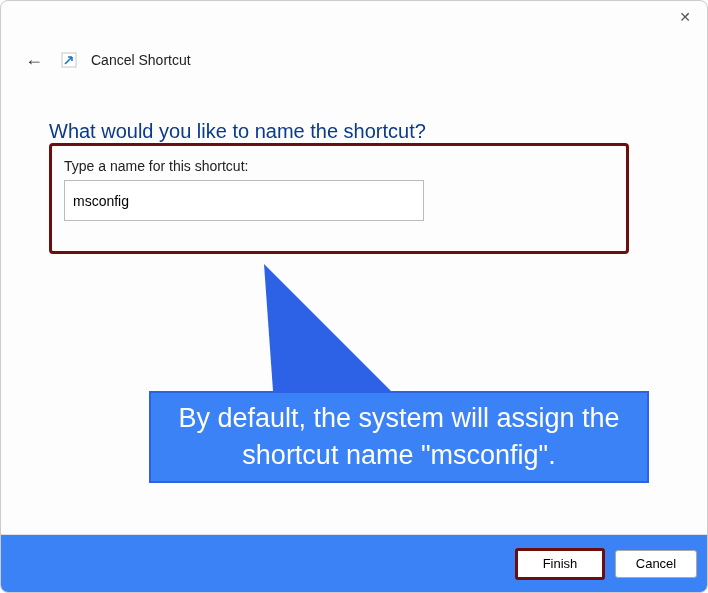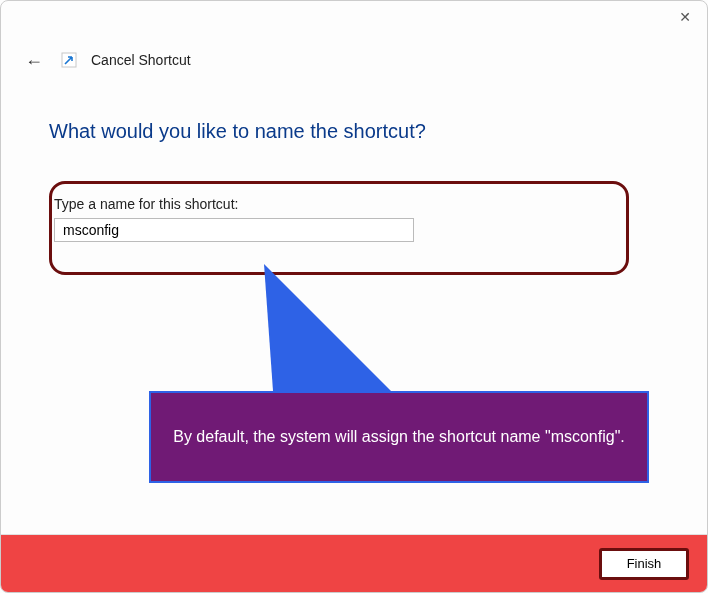--- a/index.html
+++ b/index.html
@@ -54,37 +54,36 @@
     font-size: 14px;
     color: #222;
   }
   .content {
     padding: 46px 48px 0 48px;
   }
   .question {
     color: #0a3a8a;
     font-size: 20px;
     font-weight: 400;
-    margin-bottom: 38px;
   }
   .input-section {
     border: 3px solid #6b0e0e;
-    border-radius: 16px;
-    padding: 12px 14px 30px 2px;
+    border-radius: 4px;
+    padding: 12px 14px 30px 12px;
     margin-bottom: 22px;
     width: 580px;
   }
   .input-label {
     font-size: 14px;
     color: #222;
     margin-bottom: 6px;
   }
   .name-input {
     width: 360px;
-    height: 24px;
+    height: 41px;
     border: 1px solid #bbb;
     padding: 0 8px;
     font-size: 14px;
     font-family: inherit;
     outline: none;
     background: #fff;
   }
   .hint {
     font-size: 14px;
     color: #222;
@@ -95,44 +94,44 @@
     left: 260px;
     top: 260px;
     pointer-events: none;
   }
   .callout {
     position: absolute;
     left: 148px;
     top: 390px;
     width: 500px;
     height: 92px;
-    background: #701a75;
+    background: #3b82f6;
     color: #fff;
-    font-size: 16px;
+    font-size: 27px;
     line-height: 1.35;
     text-align: center;
     display: flex;
-    align-items: center;
+    align-items: flex-end;
     justify-content: center;
     padding: 8px 18px;
     border: 2px solid #2e62e6;
     pointer-events: none;
   }
   .footer {
     position: absolute;
     bottom: 0;
     left: 0;
     right: 0;
     height: 58px;
     border-top: 1px solid #e0e0e0;
-    background: #ef4444;
+    background: #3b82f6;
     display: flex;
     justify-content: flex-end;
     align-items: center;
-    padding: 0 18px;
+    padding: 0 10px;
     gap: 10px;
   }
   .btn {
     min-width: 82px;
     height: 28px;
     border: 1px solid #aaa;
     background: #fff;
     border-radius: 3px;
     font-size: 13px;
     font-family: inherit;
@@ -178,13 +177,14 @@
 <svg class="callout-pointer" width="190" height="140">
   <polygon points="3,3 130,130 12,130" fill="#2e62e6"></polygon>
 </svg>
 
 <div class="callout">
   <span>By default, the system will assign the shortcut name "msconfig".</span>
 </div>
 
 <div class="footer">
   <button class="btn btn-highlight">Finish</button>
+  <button class="btn">Cancel</button>
 </div>
 
 </body></html>

